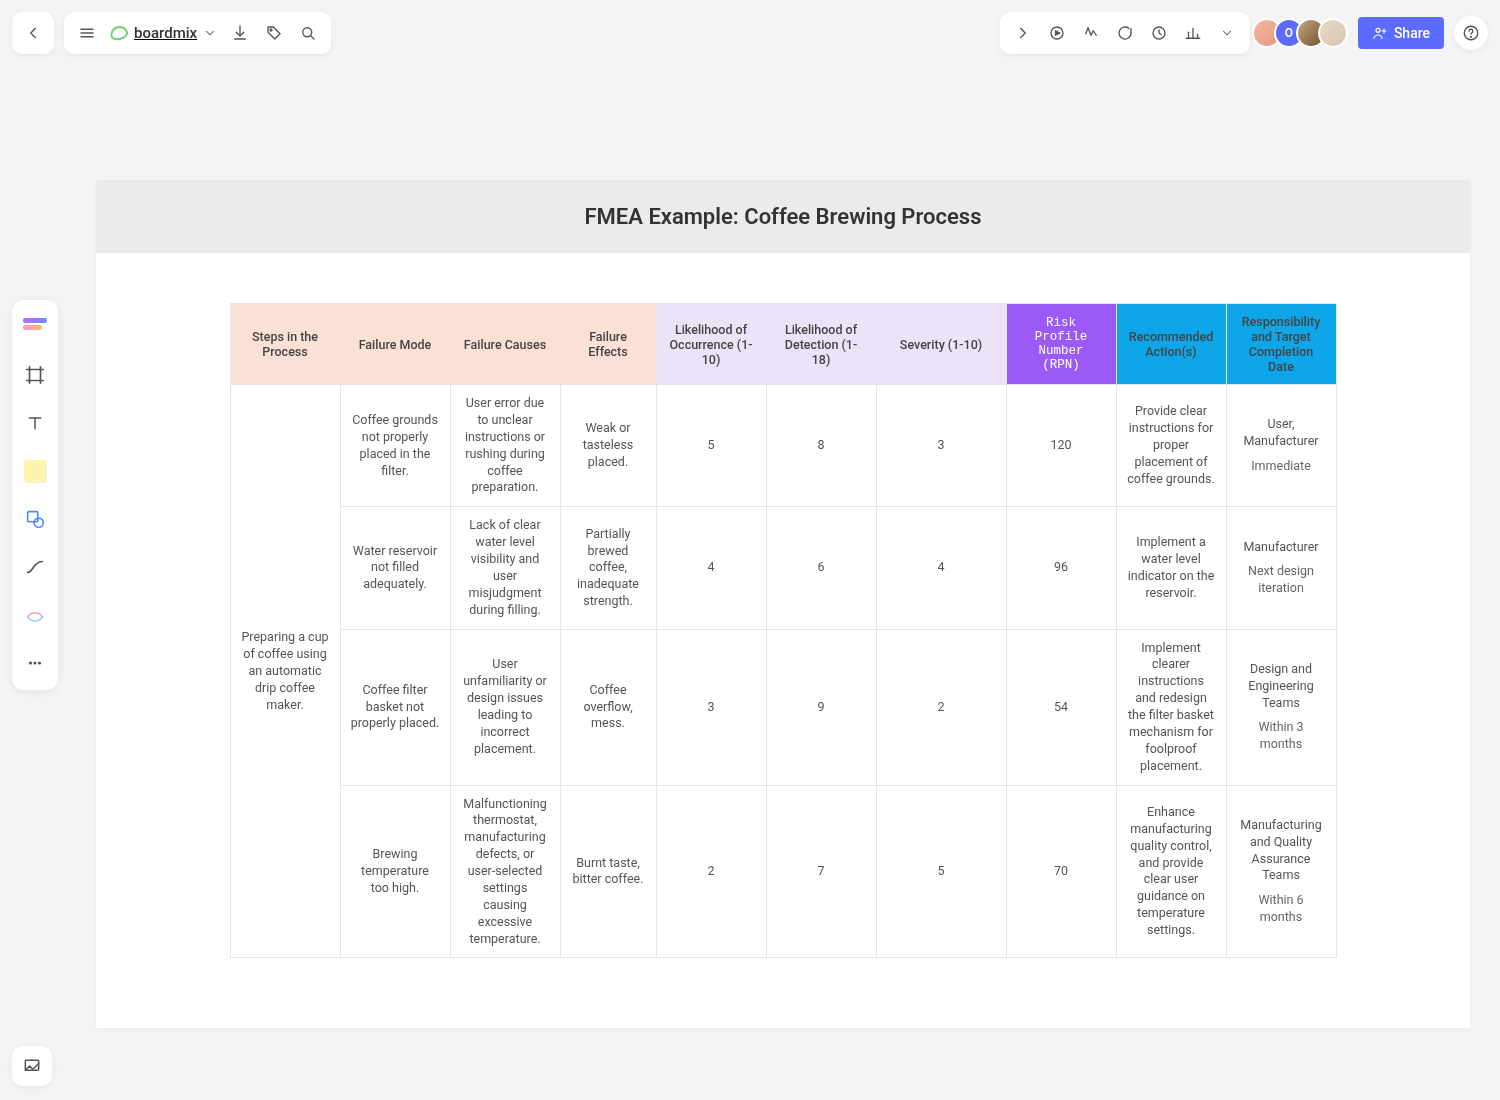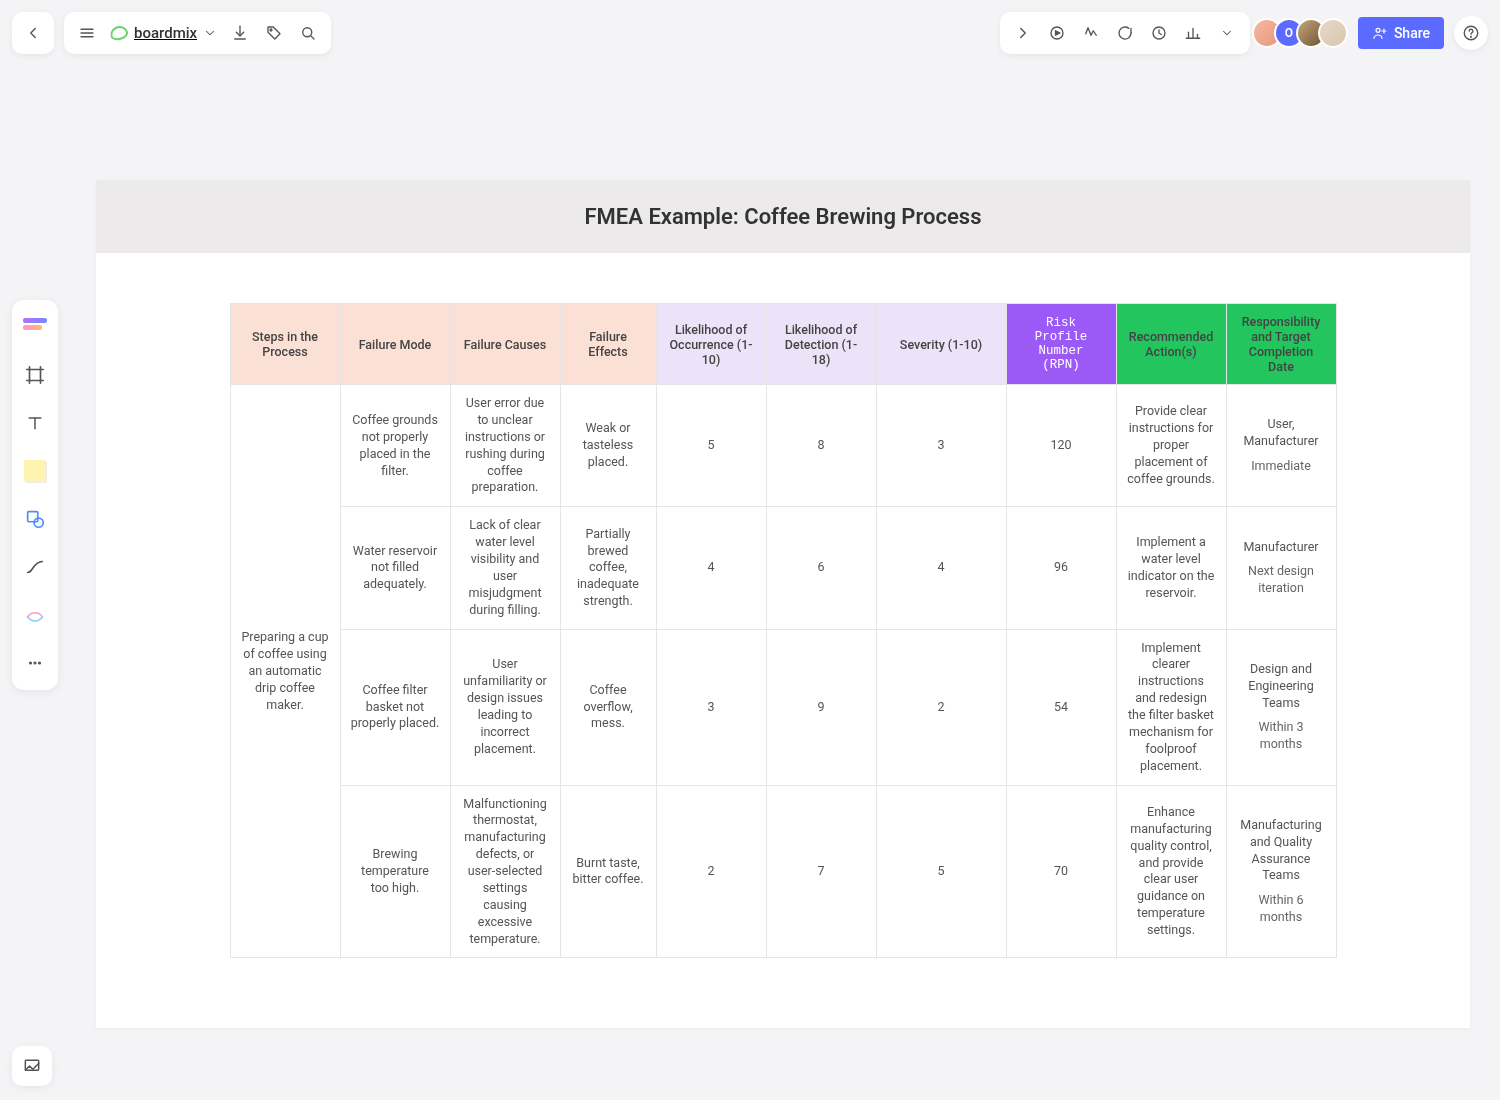--- a/index.html
+++ b/index.html
@@ -96,21 +96,21 @@
     border-collapse:collapse; margin:0 auto; font-size:12.5px; color:#555;
   }
   th,td{
     border:1px solid #e5e5e8; padding:10px 10px; text-align:center;
     vertical-align:middle;
   }
   th{ font-weight:500; color:#444;}
   .h-peach{ background:#fbe1d5;}
   .h-lav{ background:#ece3f8;}
   .h-purple{ background:#9b59f6; color:#fff;font-family:Liberation Mono, monospace;}
-  .h-blue{ background:#22c55e;margin-top:38px;}
+  .h-blue{ background:#0ea5e9;margin-top:38px;}
   td { line-height:1.35;}
   .two-line .l1{display:block;}
   .two-line .l2{display:block; margin-top:8px; color:#666;}
 
   
   .bl-pill{
     position:absolute; bottom:14px; left:12px;
     width:40px; height:40px; background:#fff; border-radius:10px;
     box-shadow:0 2px 8px rgba(0,0,0,.06);
     display:flex; align-items:center; justify-content:center; cursor:pointer;

